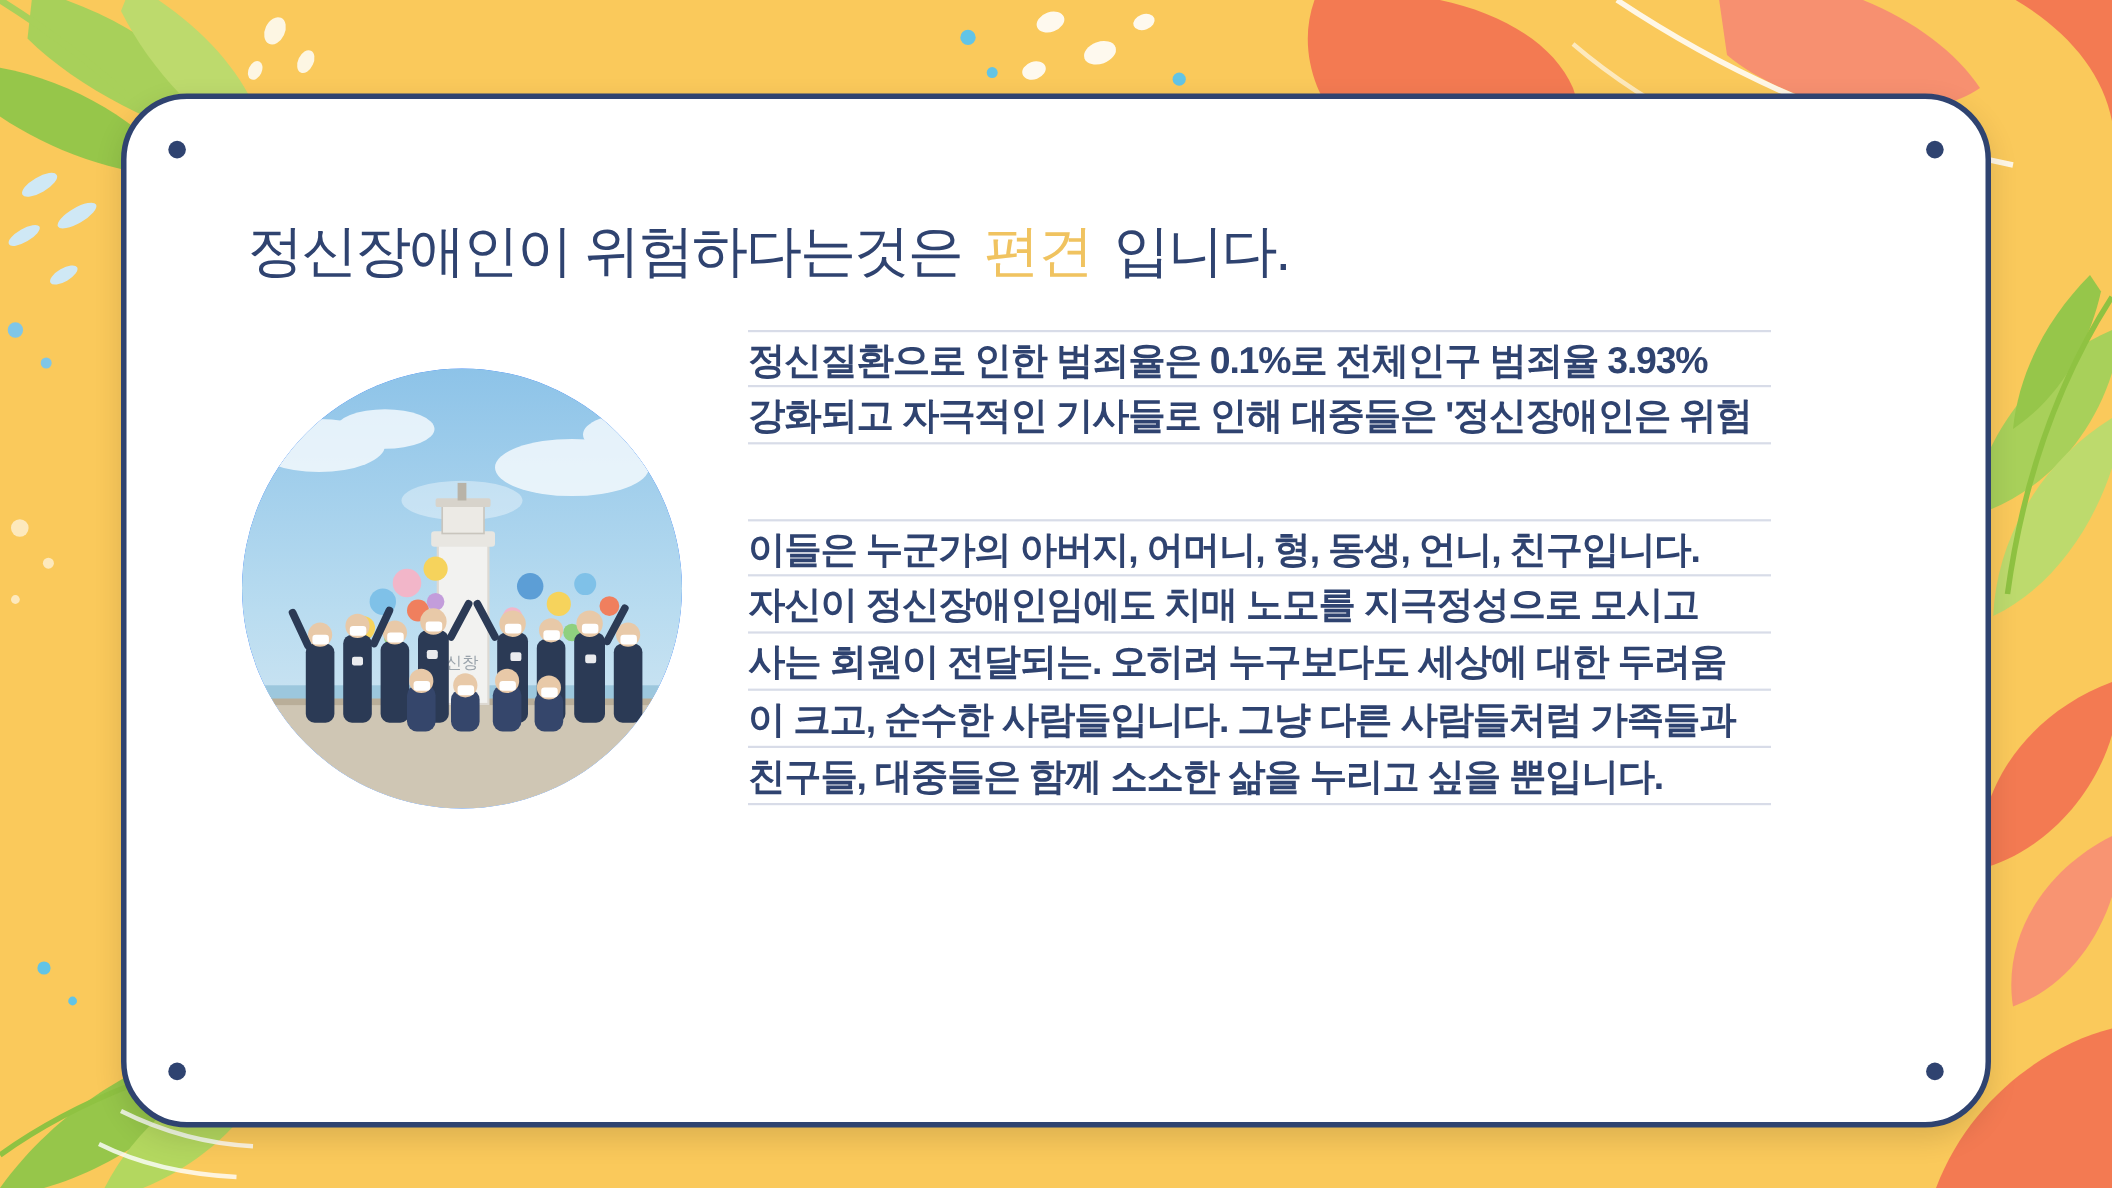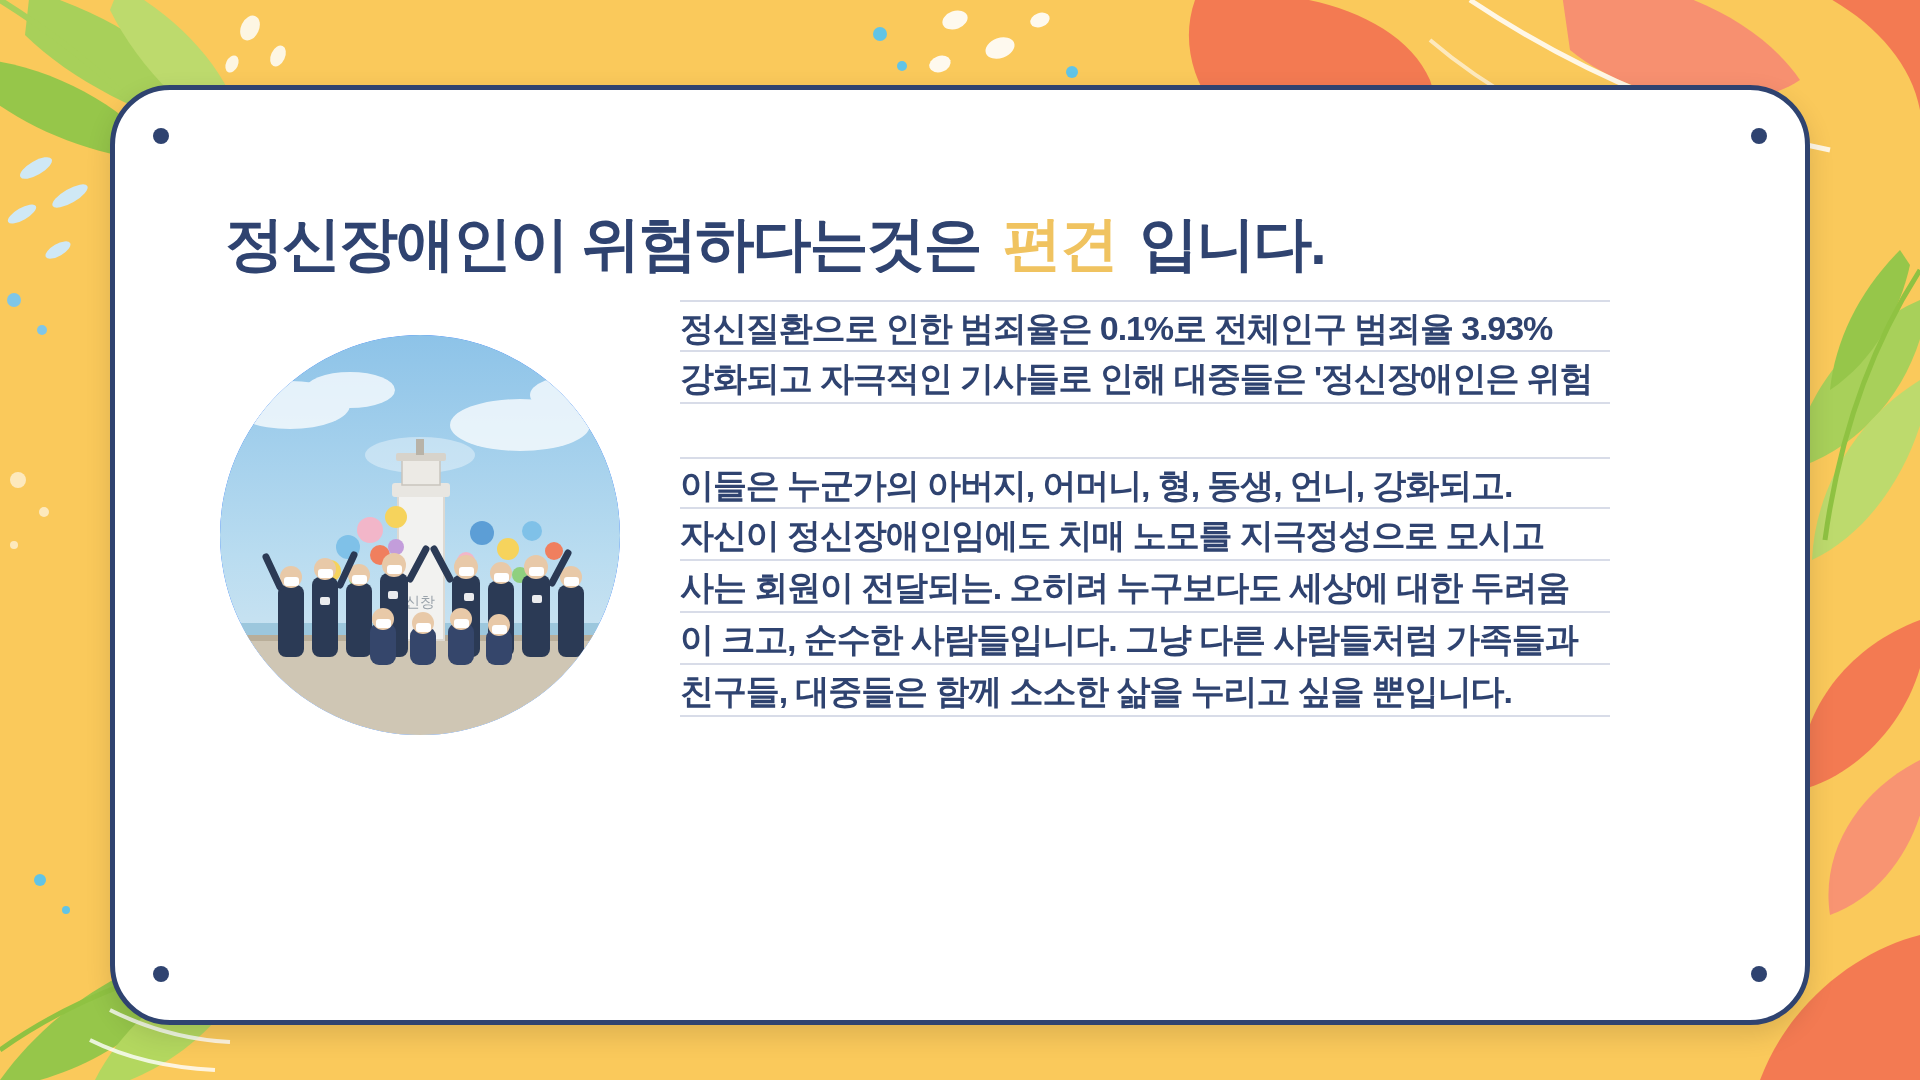--- a/index.html
+++ b/index.html
@@ -34,48 +34,47 @@
   .screw.tl { left:38px;  top:38px; }
   .screw.tr { right:38px; top:38px; }
   .screw.bl { left:38px;  bottom:38px; }
   .screw.br { right:38px; bottom:38px; }
 
   
   .title {
     position:absolute;
     left:110px; top:110px;
     width:1500px;
-    font-size:59px;
-    font-weight:bold;
+    font-size:51px;
+    font-weight:normal;
     color:#2f4370;
     letter-spacing:-2px;
     white-space:nowrap;
     line-height:1.1;
-    margin-top:12px;
   }
   .title .hl { color:#f0c360; padding:0 8px; }
 
   
   .photo-wrap {
     position:absolute;
     left:105px; top:245px;
     width:400px; height:400px;
     border-radius:50%;
     overflow:hidden;
     background:#3b82f6;
   }
   .photo-svg { display:block; }
 
   
   .body-col {
     position:absolute;
     left:565px; top:210px;
     width:930px;
   }
-  .para { margin-bottom:1px; }
+  .para { margin-bottom:16px; }
   .tline {
     font-size:34px;
     font-weight:bold;
     color:#2f4370;
     letter-spacing:-1.1px;
     line-height:52px;
     height:52px;
     border-bottom:2px solid #d8dce8;
     white-space:nowrap;
     overflow:hidden;
@@ -326,20 +325,20 @@
 
   <div class="body-col">
     <div class="para">
       <div class="tline first">정신질환으로 인한 범죄율은 0.1%로 전체인구 범죄율 3.93%</div>
       <div class="tline">강화되고 자극적인 기사들로 인해 대중들은 '정신장애인은 위험</div>
     </div>
 
     <div class="spacer-line"></div>
 
     <div class="para">
-      <div class="tline first">이들은 누군가의 아버지, 어머니, 형, 동생, 언니, 강화되고.</div>
+      <div class="tline first">이들은 누군가의 아버지, 어머니, 형, 동생, 언니, 친구입니다.</div>
       <div class="tline">자신이 정신장애인임에도 치매 노모를 지극정성으로 모시고</div>
       <div class="tline">사는 회원이 전달되는. 오히려 누구보다도 세상에 대한 두려움</div>
       <div class="tline">이 크고, 순수한 사람들입니다. 그냥 다른 사람들처럼 가족들과</div>
       <div class="tline">친구들, 대중들은 함께 소소한 삶을 누리고 싶을 뿐입니다.</div>
     </div>
   </div>
 </div>
 
 </body></html>

